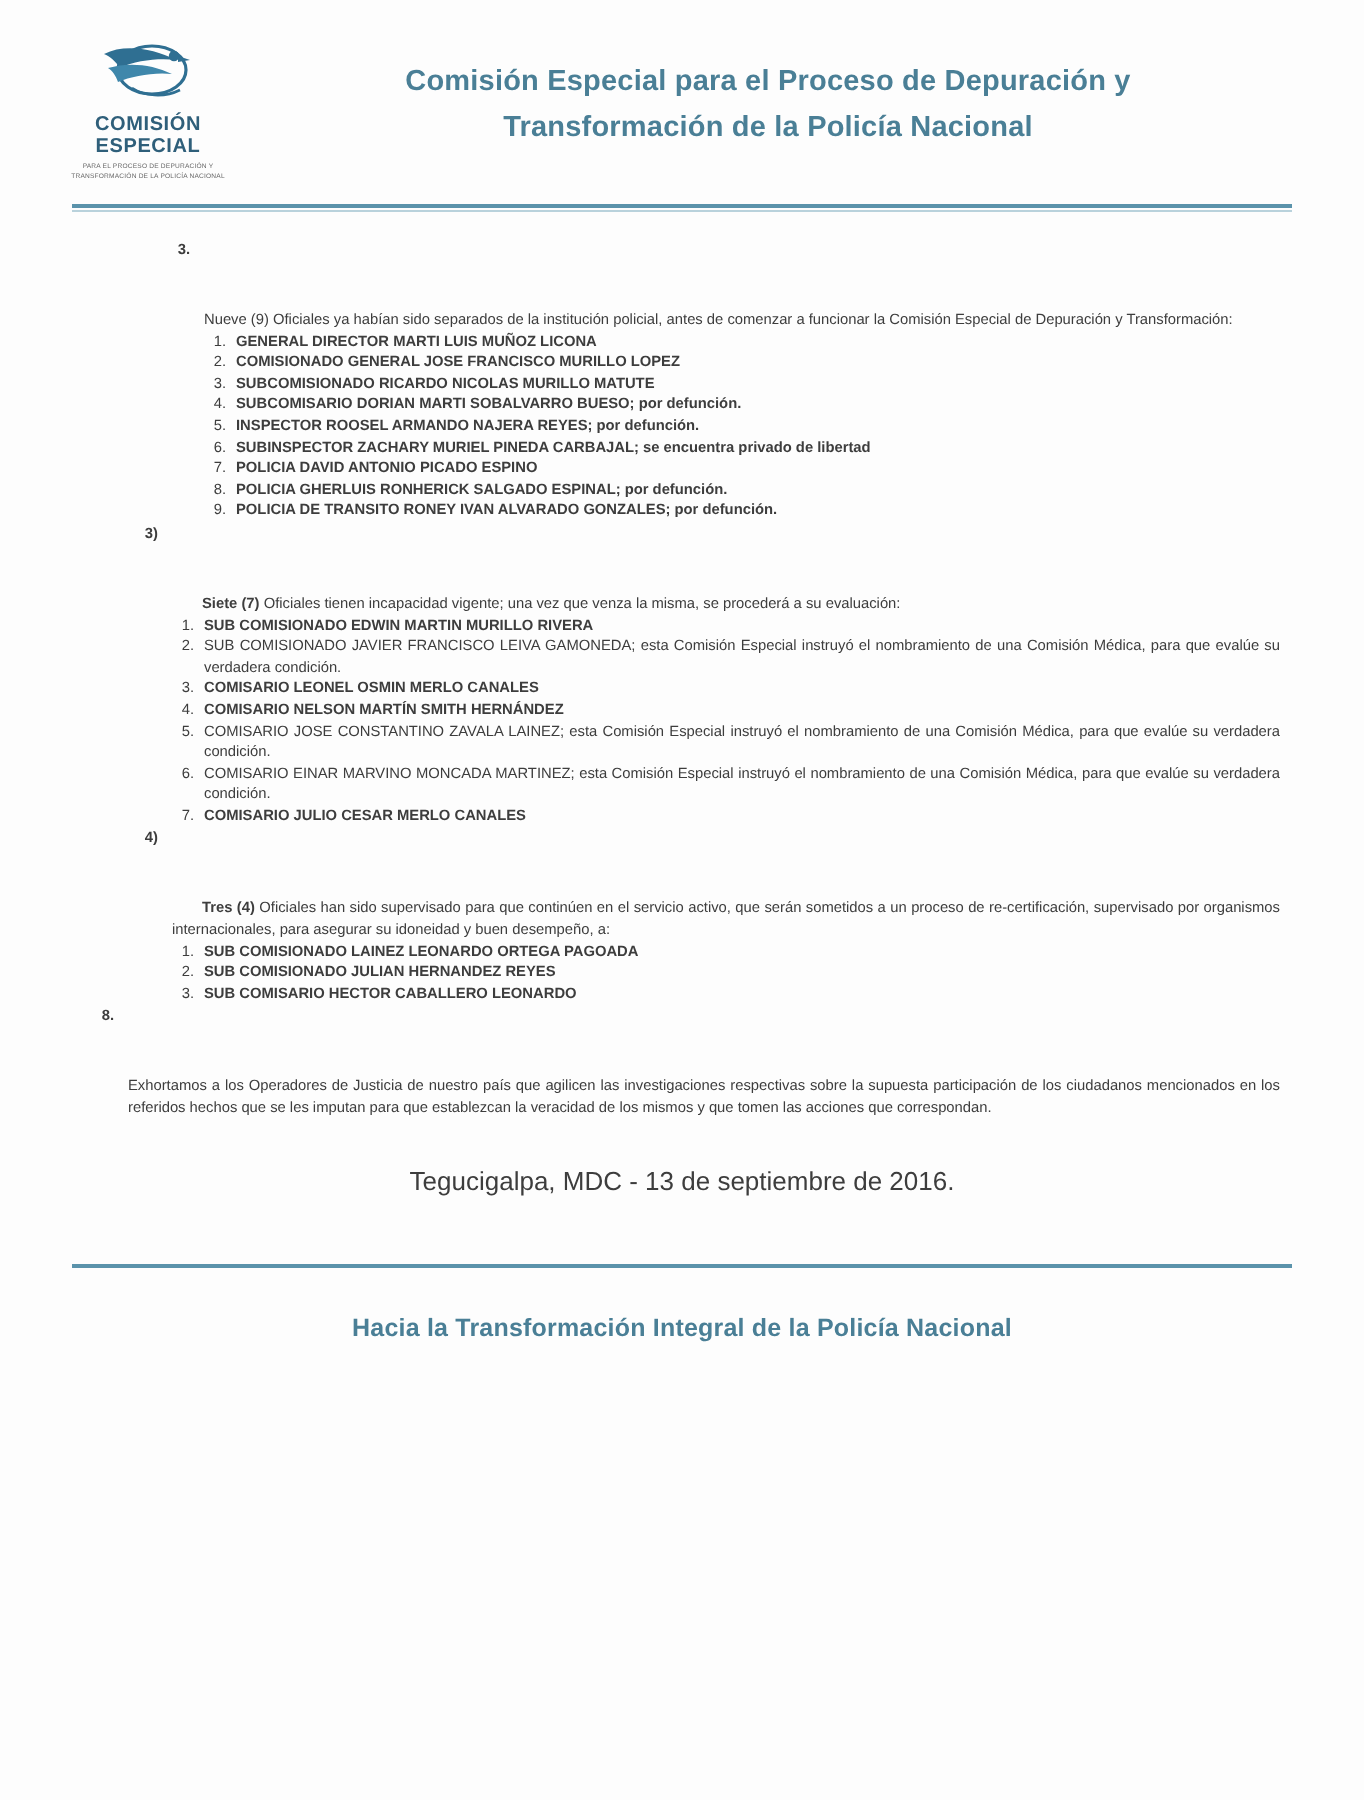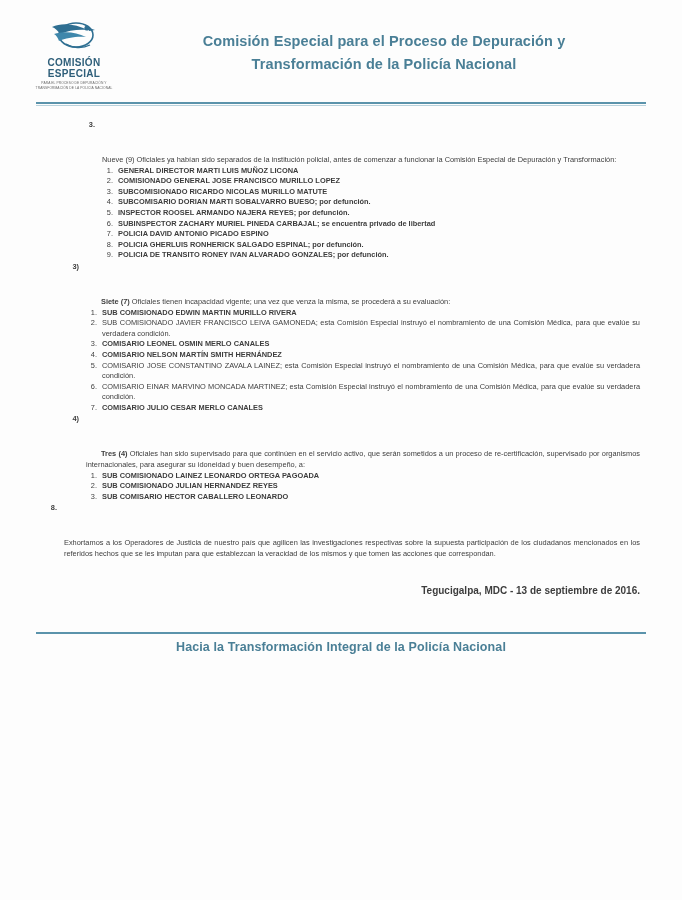--- a/index.html
+++ b/index.html
@@ -131,37 +131,37 @@
     flex: 1;
     text-align: justify;
   }
   .sub-indent { margin-left: 16px; }
   .sub-indent-2 { margin-left: 14px; }
 
   .caps { font-weight: bold; }
 
   
   .place-date {
-    text-align: right;
-    font-size: 10px;
-    font-weight: bold;
+    text-align: center;
+    font-size: 13px;
+    font-weight: normal;
     color: #3d3d3d;
     margin-top: 26px;
   }
   .rule-bottom {
     height: 2px;
     background: #5b93ab;
     margin: 36px 36px 0 36px;
   }
   .footer-slogan {
     text-align: center;
     font-size: 12.5px;
     font-weight: bold;
     color: #4a7f96;
-    margin-top: 6px;
+    margin-top: 23px;
     letter-spacing: .1px;
   }
 </style>
 </head>
 <body>
 
 <div class="page">
 
   <div class="header">
     <div class="logo-block">

